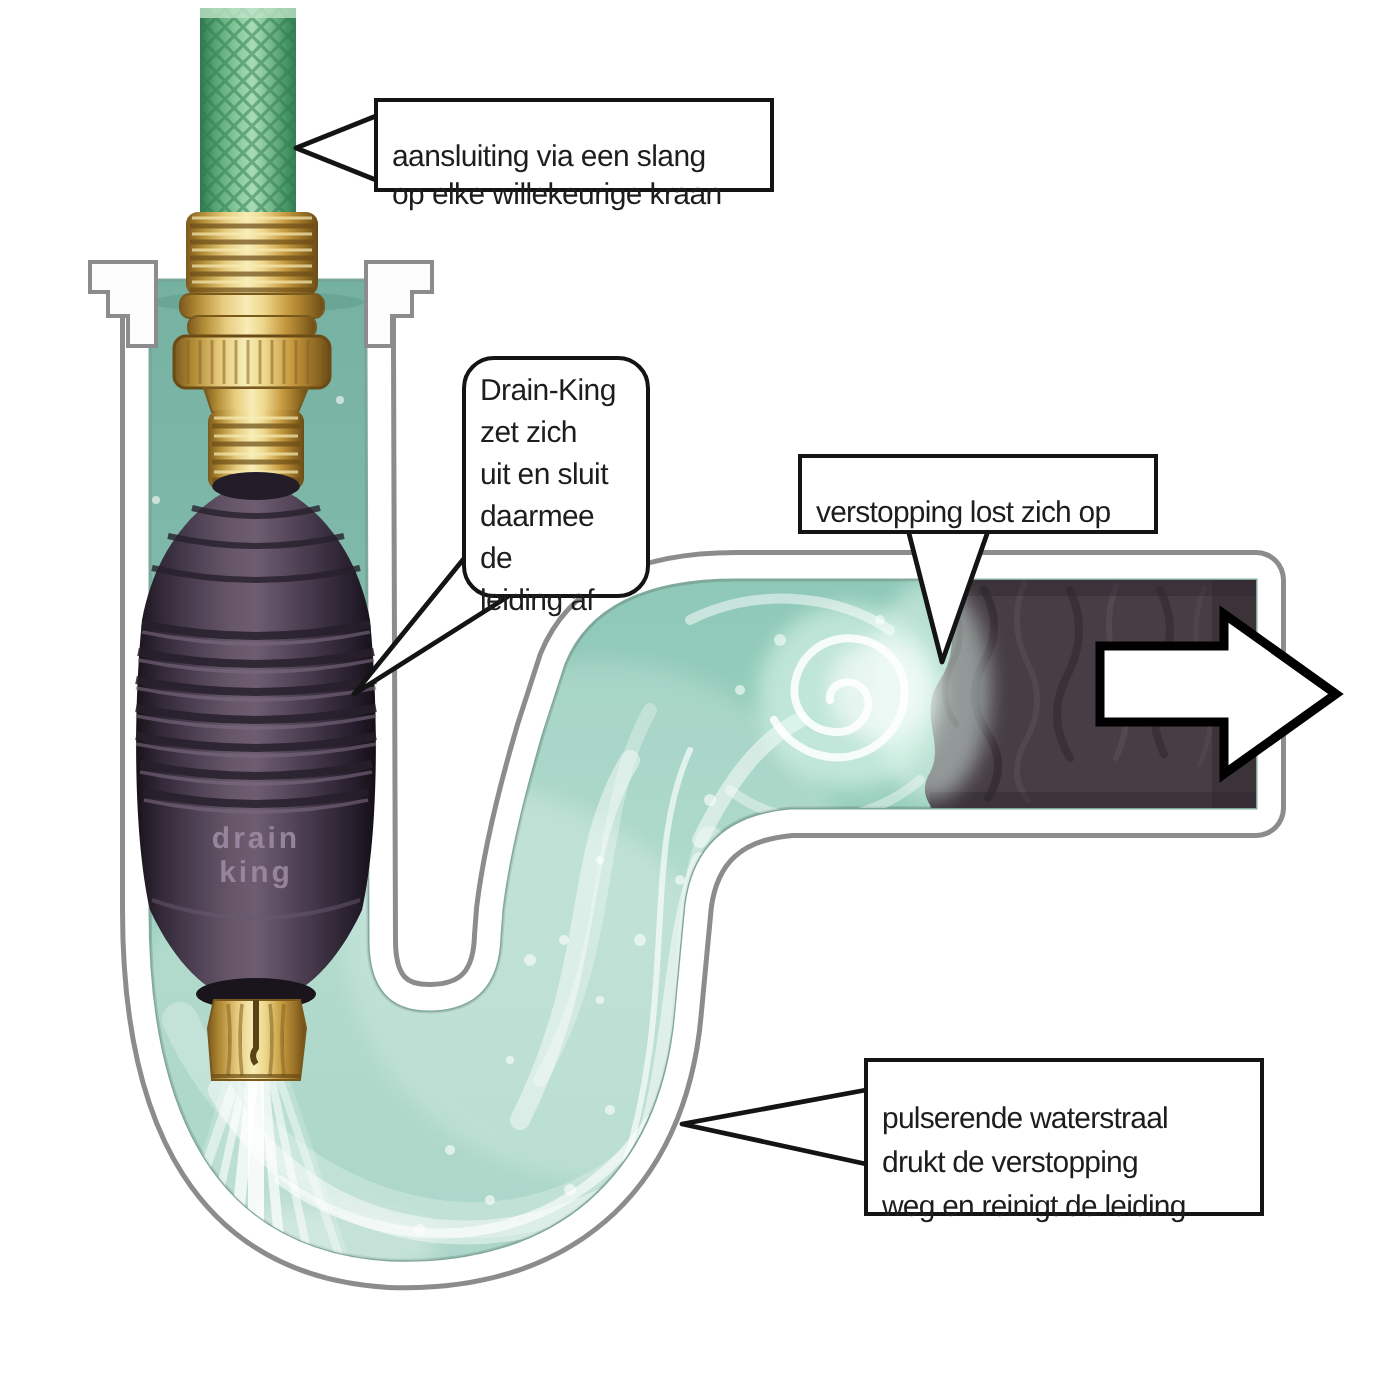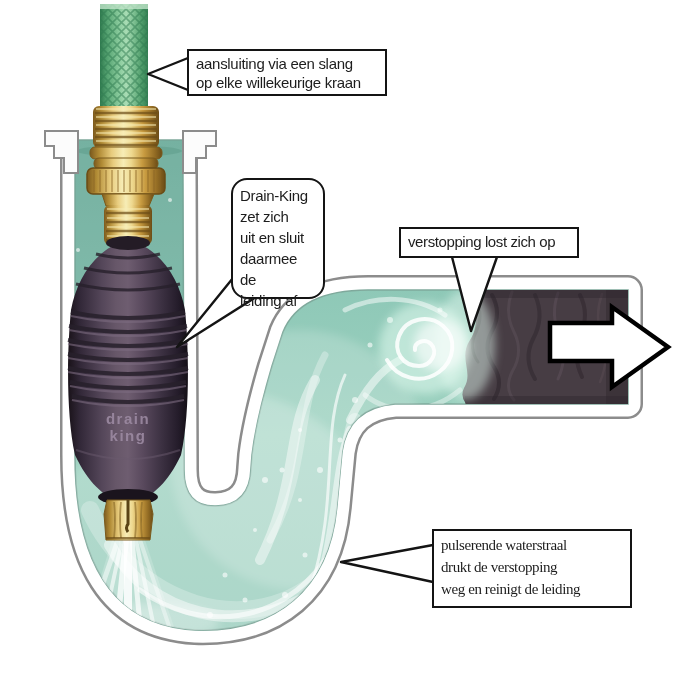--- a/index.html
+++ b/index.html
@@ -1,25 +1,25 @@
 <!DOCTYPE html>
 <html><head>
 <meta charset="utf-8">
 <style>
   html,body{margin:0;padding:0;background:#fff;}
   .stage{position:relative;width:700px;height:700px;background:#fff;overflow:hidden;
          font-family:"Liberation Sans", sans-serif;}
   .stage svg{position:absolute;left:0;top:0;}
   .callout{position:absolute;background:#fff;border:2.5px solid #141414;color:#1d1d1d;
            box-sizing:border-box;font:15px/19px "Liberation Sans", sans-serif;
-           letter-spacing:-0.3px;white-space:pre-line;padding:3px 7px;}
+           letter-spacing:-0.3px;white-space:pre-line;padding:18px 7px;}
   #callout-hose{left:187px;top:49px;width:200px;height:47px;}
   #callout-device{left:231px;top:178px;width:94px;height:121px;line-height:21px;padding-top:5px;border-radius:16px;}
   #callout-clog{left:399px;top:227px;width:180px;height:31px;line-height:20px;letter-spacing:-0.4px;}
-  #callout-jet{left:432px;top:529px;width:200px;height:79px;line-height:22px;letter-spacing:-0.4px;font-family:Liberation Serif, serif;}
+  #callout-jet{left:432px;top:529px;width:200px;height:79px;line-height:22px;letter-spacing:-0.4px;}
 </style>
 </head>
 <body>
 
 <div class="stage">
 <svg width="700" height="700" viewBox="0 0 700 700">
   <defs>
     <clipPath id="mouthClip" clipPathUnits="userSpaceOnUse">
       <path d="M0,0 H700 V700 H0 Z M55,0 H200 V147 H55 Z" clip-rule="evenodd"></path>
     </clipPath>

